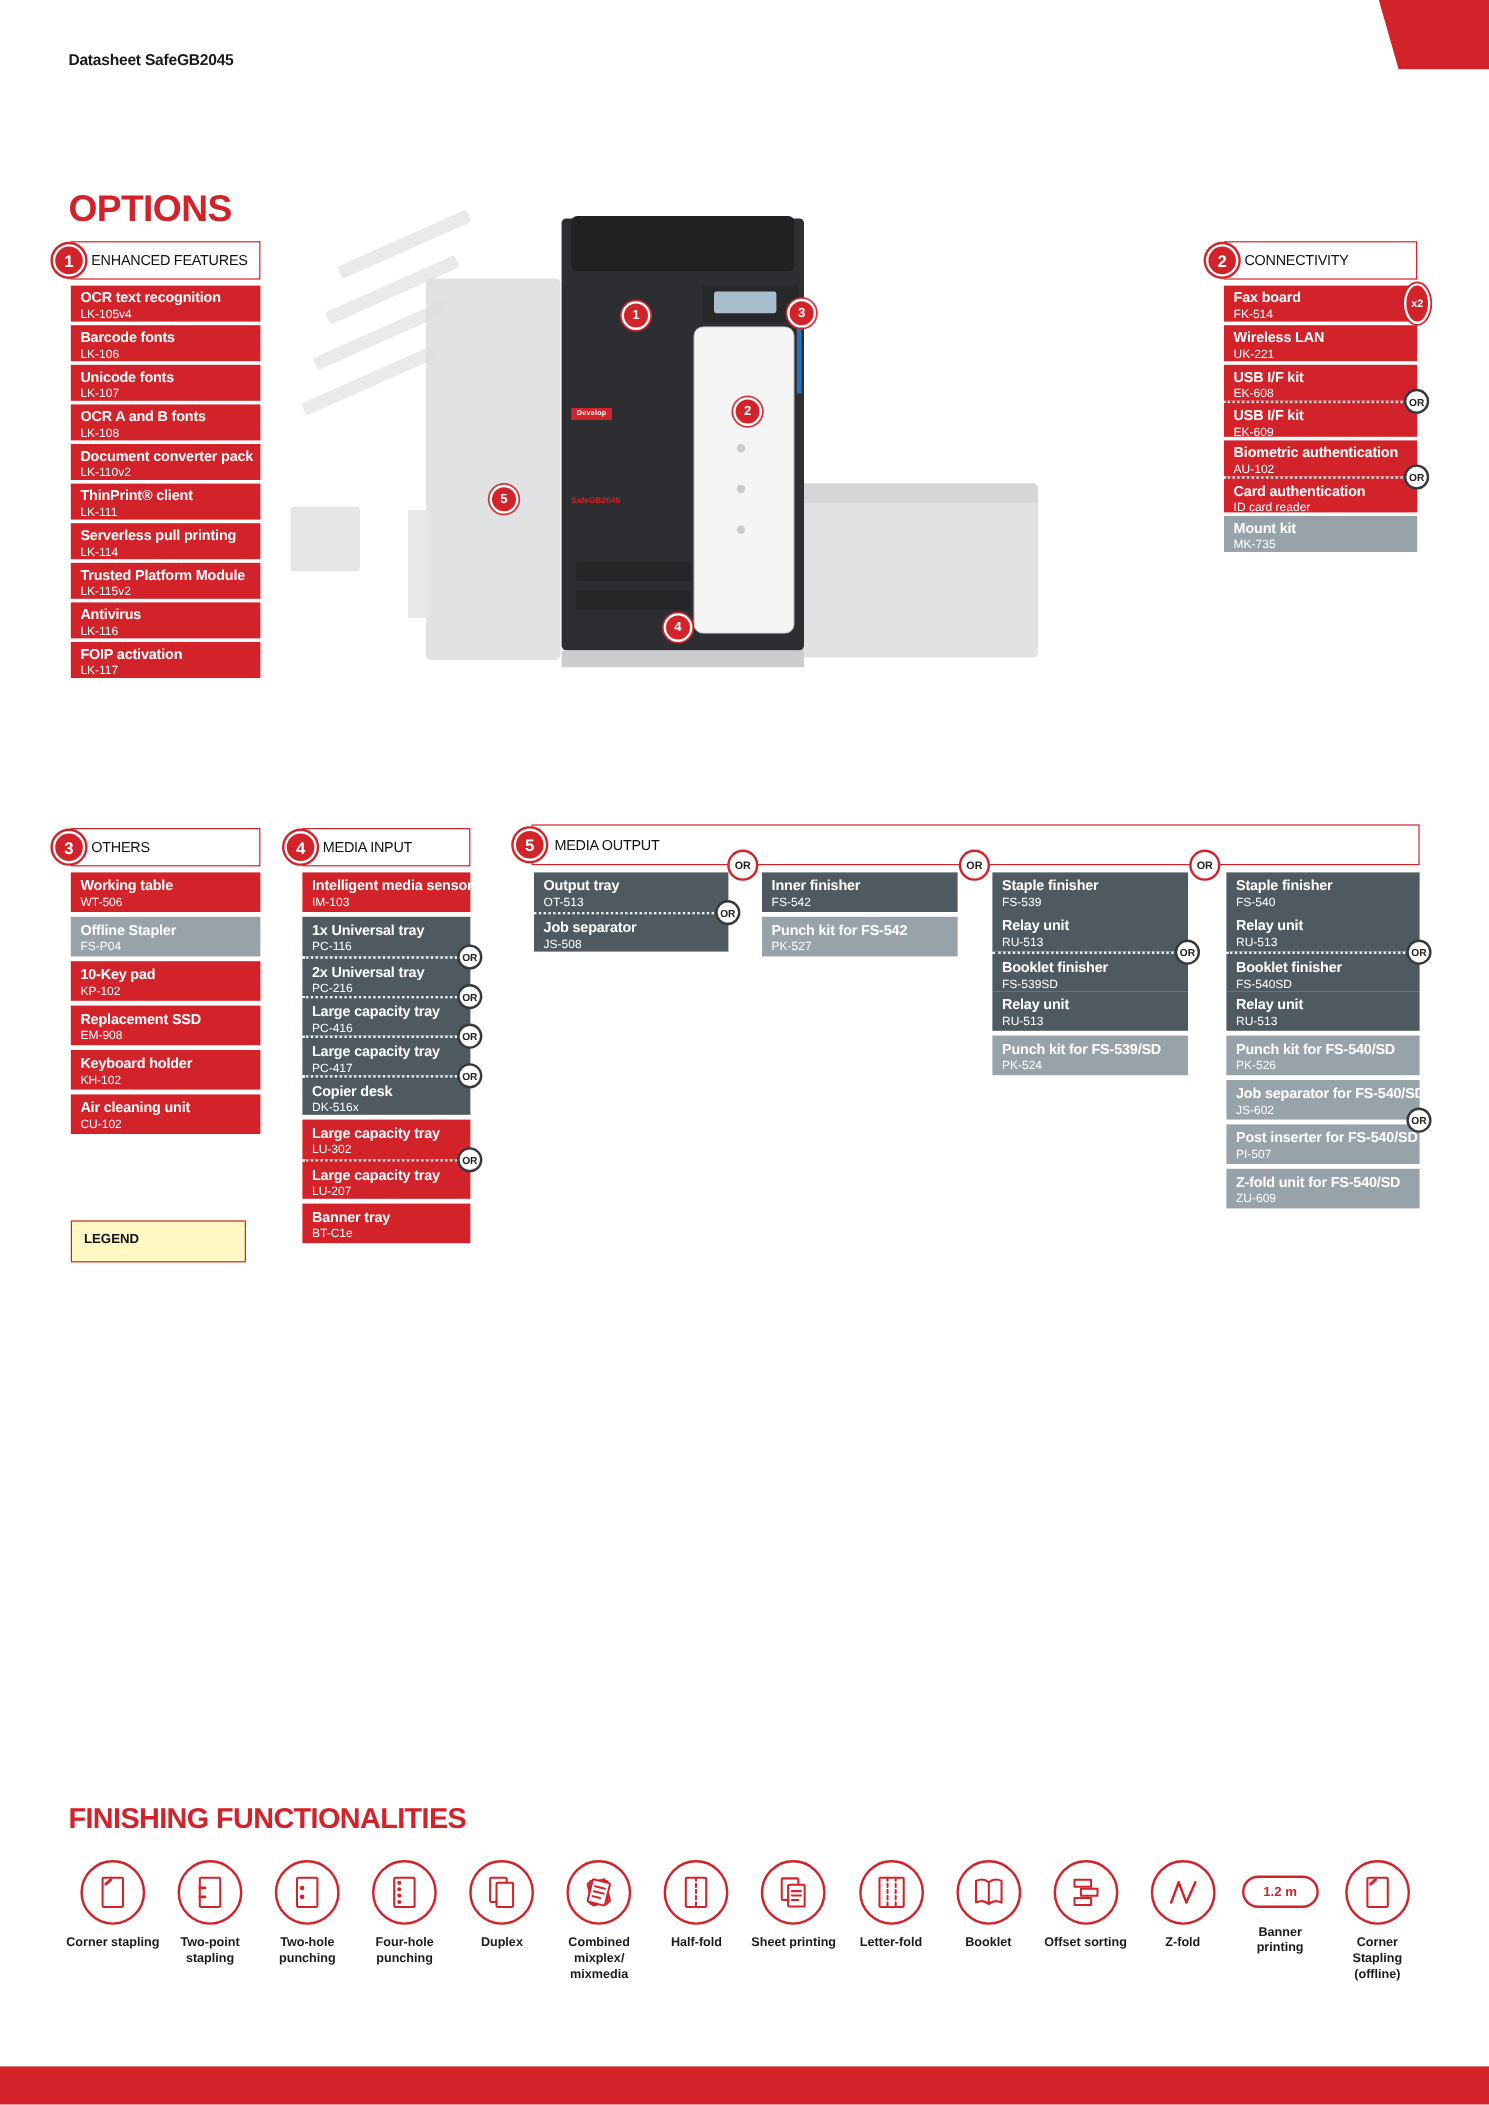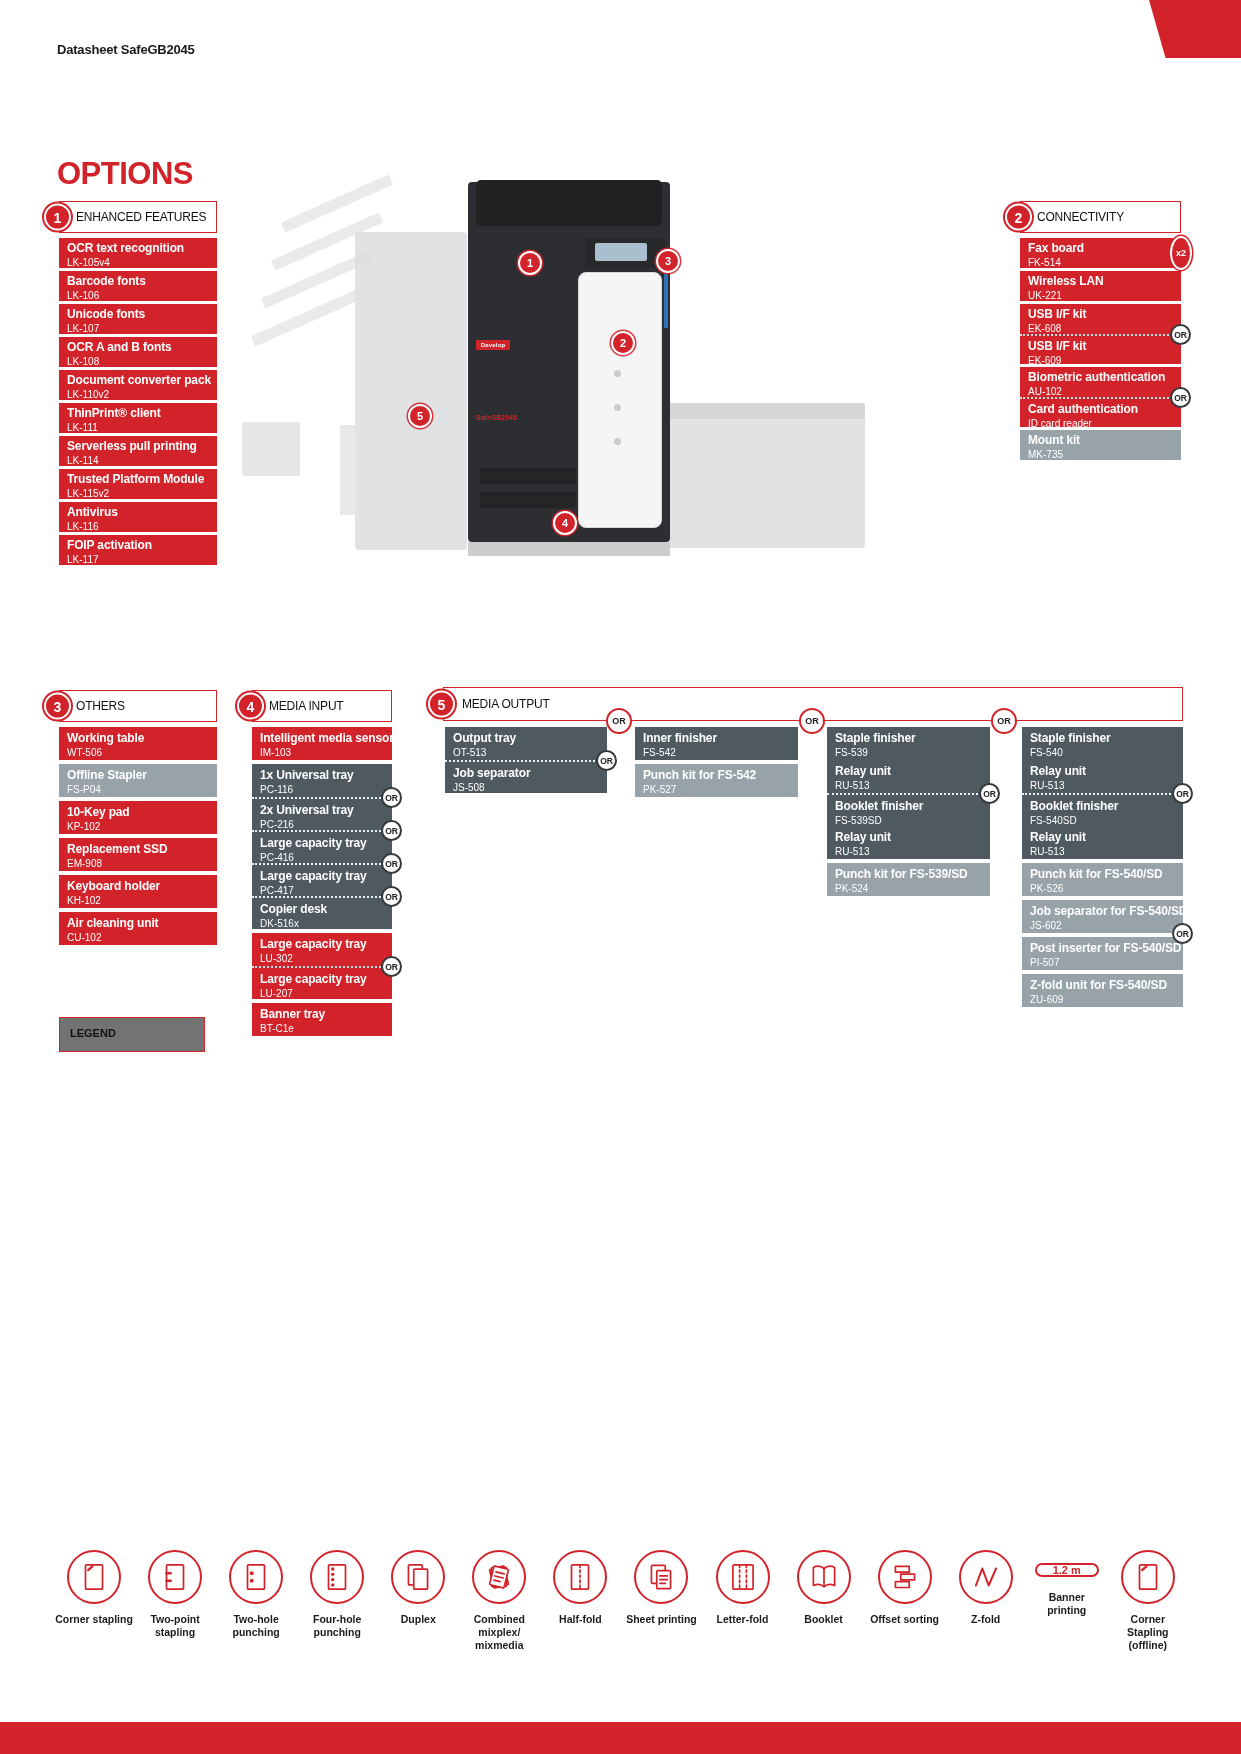--- a/index.html
+++ b/index.html
@@ -64,36 +64,36 @@
   .mo-colB{left:635px;top:727px;width:163px;}
   .mo-colC{left:827px;top:727px;width:163px;}
   .mo-colD{left:1022px;top:727px;width:161px;}
   .or-major{position:absolute;width:26px;height:26px;border-radius:50%;background:#fff;border:2.5px solid var(--red);
     color:#222;font-size:9px;font-weight:700;display:flex;align-items:center;justify-content:center;z-index:5;}
   .or-a{left:606px;top:708px;}
   .or-b{left:799px;top:708px;}
   .or-c{left:991px;top:708px;}
 
   
-  .legend{position:absolute;left:59px;top:1017px;width:146px;border:1.5px solid var(--red);background:#737373;padding:9px 10px 12px;}
+  .legend{position:absolute;left:59px;top:1017px;width:146px;border:1.5px solid var(--red);background:#fef9c3;padding:9px 10px 12px;}
   .legend-title{font-size:11px;font-weight:700;color:#111;}
   .legend-row{display:flex;gap:7px;margin-top:8px;align-items:flex-start;}
   .swatch{width:26px;height:11px;flex:0 0 auto;margin-top:1px;}
   .legend-row.option .swatch{background:var(--red);}
   .legend-row.mandatory .swatch{background:var(--dark);}
   .legend-row.conditional .swatch{background:var(--light);}
   .legend-label{font-size:10.5px;font-weight:700;color:#1b1b1b;line-height:1.25;}
 
   
   .fin-row{position:absolute;left:55px;top:1550px;width:1132px;display:flex;justify-content:space-between;}
   .fin-item{width:78px;text-align:center;}
   .fin-icon-wrap{width:54px;height:54px;margin:0 auto;border:2.5px solid var(--red);border-radius:50%;
     display:flex;align-items:center;justify-content:center;background:#fff;}
   .fin-icon-wrap svg{width:34px;height:34px;stroke:var(--red);fill:none;stroke-width:1.6;stroke-linecap:round;stroke-linejoin:round;}
-  .fin-icon-wrap.pill{width:64px;height:14px;border-radius:14px;margin-top:13px;margin-bottom:14px;
+  .fin-icon-wrap.pill{width:64px;height:27px;border-radius:14px;margin-top:13px;margin-bottom:14px;
     color:var(--red);font-weight:700;font-size:11px;}
   .fin-label{margin-top:9px;font-size:10.5px;font-weight:700;line-height:1.25;color:#1b1b1b;}
 
   
   .illustration{position:absolute;left:240px;top:170px;width:630px;height:400px;}
   .illustration div{position:absolute;}
   .wm{opacity:.85;}
   .fin-body{left:115px;top:62px;width:112px;height:318px;background:var(--wm);border-radius:4px;}
   .fin-tray{width:118px;height:11px;background:#E4E6E8;border-radius:2px;transform:rotate(-24deg);}
   .t1{left:38px;top:28px;}
@@ -512,20 +512,21 @@
 
     <div class="opt-label">Z-fold unit for FS-540/SD</div>
     <div class="opt-code">ZU-609</div>
   </div>
 </div>
 
   <div class="legend">
     <div class="legend-title">LEGEND</div>
   </div>
 
+  <div class="finishing-title">FINISHING FUNCTIONALITIES</div>
   <div class="fin-row">
   <div class="fin-item">
     <div class="fin-icon-wrap">
           <svg viewBox="0 0 32 32">
             <rect x="8" y="4.5" width="16" height="23" rx="1"></rect>
             <line x1="10.5" y1="9.5" x2="14.5" y2="6" stroke-width="2.2"></line>
           </svg>
         </div>
     <div class="fin-label">Corner stapling</div>
   </div>

